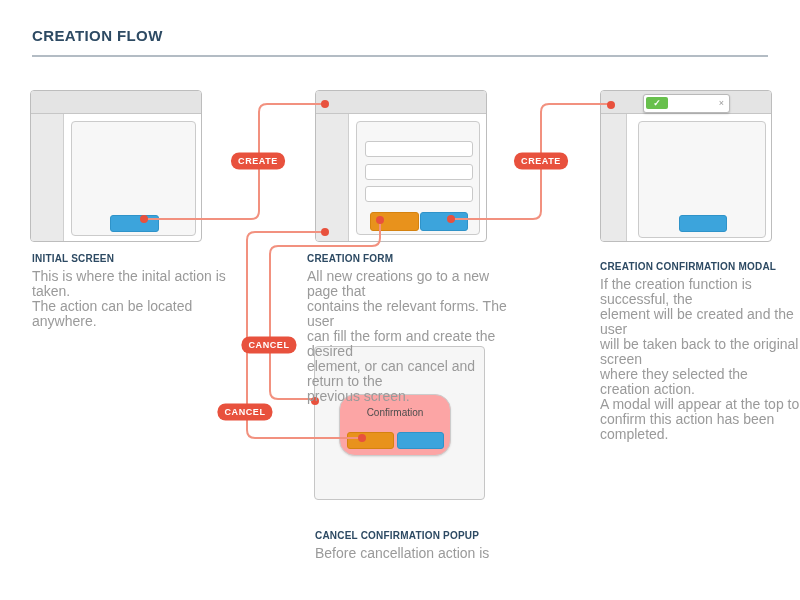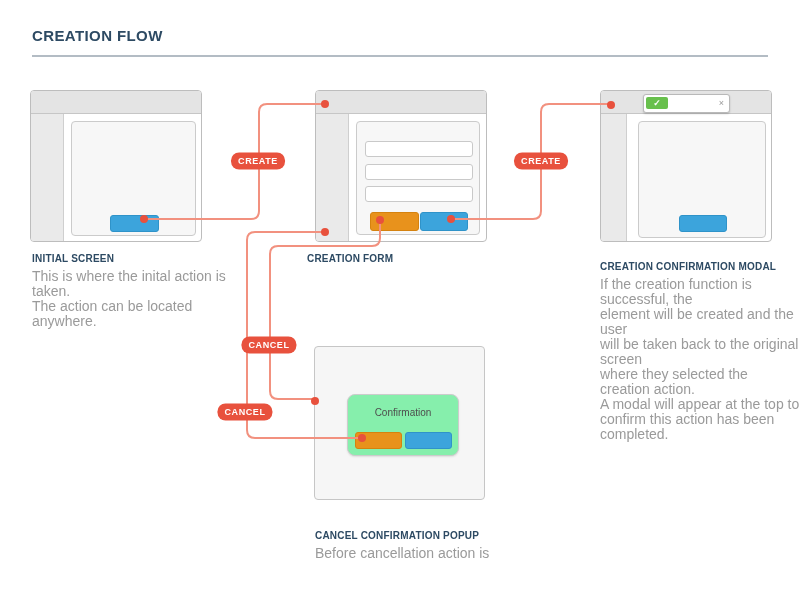--- a/index.html
+++ b/index.html
@@ -39,22 +39,22 @@
   
   .toast{position:absolute;left:42px;top:3px;width:85px;height:17px;background:#fff;
     border:1px solid #b9b9b9;border-radius:3px;box-shadow:0 1px 2px rgba(0,0,0,.18);}
   .toast-check{position:absolute;left:2px;top:2px;width:22px;height:12px;
     background:var(--green-success);border-radius:2px;color:#fff;font-size:9px;
     line-height:12px;text-align:center;font-weight:bold;}
   .toast-close{position:absolute;right:5px;top:3px;font-size:9px;line-height:11px;color:#999;}
 
   
   .popup{position:absolute;background:#f6f6f6;border:1px solid #c6c6c6;border-radius:4px;}
-  .card{position:absolute;left:32px;top:47px;width:110px;height:60px;background:#86efac;
-    border:1px solid #cccccc;border-radius:8px;box-shadow:0 1px 2px rgba(0,0,0,.10);}
+  .card{position:absolute;left:24px;top:47px;width:110px;height:60px;background:#fca5a5;
+    border:1px solid #cccccc;border-radius:16px;box-shadow:0 1px 2px rgba(0,0,0,.10);}
   .card-title{position:absolute;left:0;right:0;top:12px;text-align:center;
     font-size:10px;color:#4d4d4d;}
 
   
   .caption{position:absolute;}
   .caption h3{margin:0 0 5px 0;font-size:10px;font-weight:bold;color:var(--heading-navy);
     letter-spacing:.2px;}
   .caption p{margin:0;font-size:14px;line-height:15px;color:var(--body-gray);
     white-space:pre-line;}
 
@@ -135,20 +135,25 @@
   <div class="flow-badge" style="left:245px;top:412px">CANCEL</div>
 
   <div class="caption" style="left:32px;top:253px;width:210px">
     <h3>INITIAL SCREEN</h3>
     <p>This is where the inital action is taken.
 The action can be located anywhere.</p>
   </div>
 
   <div class="caption" style="left:307px;top:253px;width:200px">
     <h3>CREATION FORM</h3>
+    <p>All new creations go to a new page that
+contains the relevant forms. The user
+can fill the form and create the desired
+element, or can cancel and return to the
+previous screen.</p>
   </div>
 
   <div class="caption" style="left:600px;top:261px;width:200px">
     <h3>CREATION CONFIRMATION MODAL</h3>
     <p>If the creation function is successful, the
 element will be created and the user
 will be taken back to the original screen
 where they selected the creation action.
 A modal will appear at the top to
 confirm this action has been completed.</p>

